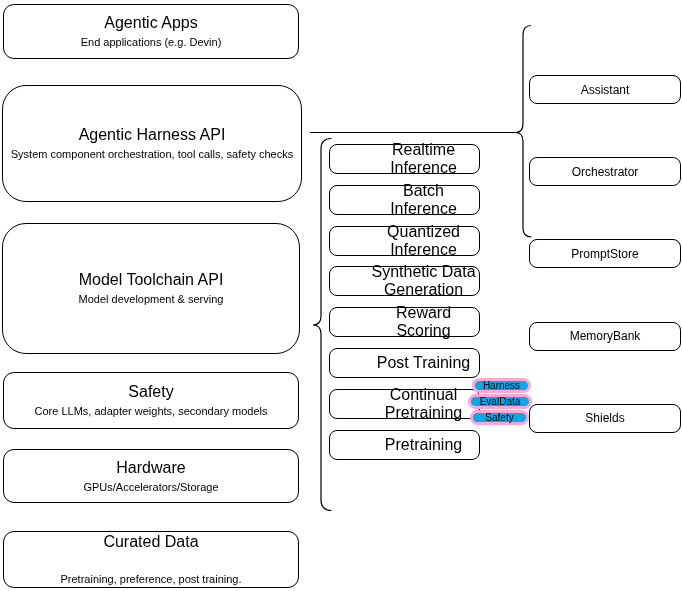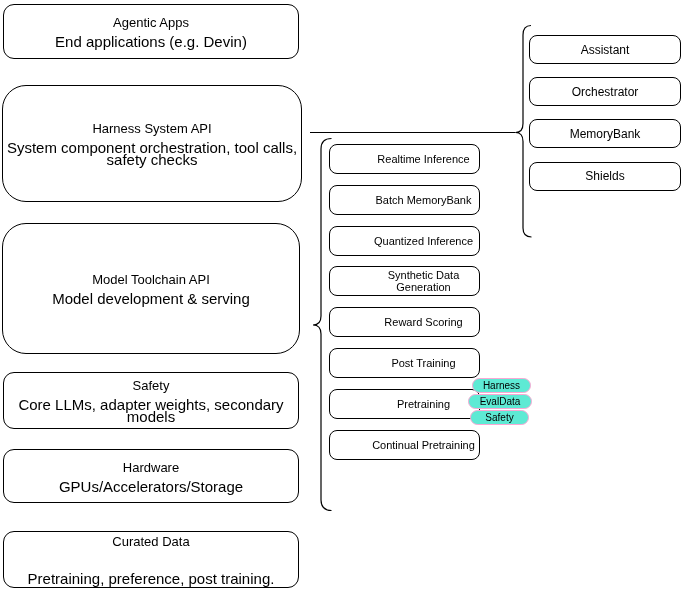--- a/index.html
+++ b/index.html
@@ -15,45 +15,45 @@
     border:1px solid #000;border-radius:11px;background:#fff;
     display:flex;flex-direction:column;align-items:center;justify-content:center;
     gap:6px;text-align:center;
   }
   .b1{top:4px;height:55px;}
   .b2{top:85px;height:117px;border-radius:24px;left:2px;width:300px;}
   .b3{top:223px;height:131px;border-radius:24px;left:2px;width:298px;}
   .b4{top:372px;height:57px;}
   .b5{top:449px;height:54px;}
   .b6{top:531px;height:57px;gap:24px;}
-  .ltitle{font-size:13px;line-height:15px;text-align:right;}
-  .lsub{font-size:15px;line-height:12px;}
+  .ltitle{font-size:16px;line-height:15px;text-align:right;}
+  .lsub{font-size:11px;line-height:12px;}
 
   
   .mid-col{position:absolute;left:329px;top:144px;display:flex;flex-direction:column;gap:10.8px;}
   .mbox{
     width:151px;height:30px;box-sizing:border-box;
     border:1px solid #000;border-radius:8px;background:#fff;
     display:flex;align-items:center;justify-content:center;
-    font-size:11px;text-align:center;padding-left:38px;
+    font-size:16px;text-align:center;padding-left:38px;
   }
 
   
   .right-col{position:absolute;left:529px;top:35px;display:flex;flex-direction:column;gap:13.2px;}
   .rbox{
     width:152px;height:29px;box-sizing:border-box;
     border:1px solid #000;border-radius:8px;background:#fff;
     display:flex;align-items:center;justify-content:center;
-    font-size:12px;text-align:center;
+    font-size:12px;text-align:center;margin-top:40px;
   }
 
   
   .tag{
     position:absolute;height:15px;box-sizing:border-box;
-    border:1px solid #f9a8d4;border-radius:8px;background:#5eead4;
+    border:3px solid #f9a8d4;border-radius:8px;background:#0ea5e9;
     display:flex;align-items:center;justify-content:center;
     font-size:10px;line-height:13px;
   }
   .t1{left:472px;top:378px;width:59px;}
   .t2{left:468px;top:394px;width:64px;}
   .t3{left:470px;top:410px;width:59px;}
 </style>
 </head>
 <body>
 
@@ -66,21 +66,21 @@
     <path d="M 331.5 138.5 Q 321 138.5 321 149 L 321 316 Q 321 325 313 325 Q 321 325 321 334 L 321 500 Q 321 510.5 331.5 510.5" fill="none" stroke="#000" stroke-width="1.2"></path>
 
     <path d="M 531 25.5 Q 523 25.5 523 35 L 523 123.5 Q 523 132.5 515.5 132.5 Q 523 132.5 523 141.5 L 523 228 Q 523 237 531.5 237" fill="none" stroke="#000" stroke-width="1.2"></path>
   </svg>
 
   <div class="lbox b1">
     <div class="ltitle">Agentic Apps</div>
     <div class="lsub">End applications (e.g. Devin)</div>
   </div>
   <div class="lbox b2">
-    <div class="ltitle">Harness System API</div>
+    <div class="ltitle">Agentic Harness API</div>
     <div class="lsub">System component orchestration, tool calls, safety checks</div>
   </div>
   <div class="lbox b3">
     <div class="ltitle">Model Toolchain API</div>
     <div class="lsub">Model development &amp; serving</div>
   </div>
   <div class="lbox b4">
     <div class="ltitle">Safety</div>
     <div class="lsub">Core LLMs, adapter weights, secondary models</div>
   </div>
@@ -88,33 +88,34 @@
     <div class="ltitle">Hardware</div>
     <div class="lsub">GPUs/Accelerators/Storage</div>
   </div>
   <div class="lbox b6">
     <div class="ltitle">Curated Data</div>
     <div class="lsub">Pretraining, preference, post training.</div>
   </div>
 
   <div class="mid-col">
     <div class="mbox">Realtime Inference</div>
-    <div class="mbox">Batch MemoryBank</div>
+    <div class="mbox">Batch Inference</div>
     <div class="mbox">Quantized Inference</div>
     <div class="mbox">Synthetic Data Generation</div>
     <div class="mbox">Reward Scoring</div>
     <div class="mbox">Post Training</div>
+    <div class="mbox">Continual Pretraining</div>
     <div class="mbox">Pretraining</div>
-    <div class="mbox">Continual Pretraining</div>
   </div>
 
   <div class="tag t1">Harness</div>
   <div class="tag t2">EvalData</div>
   <div class="tag t3">Safety</div>
 
   <div class="right-col">
     <div class="rbox">Assistant</div>
     <div class="rbox">Orchestrator</div>
+    <div class="rbox">PromptStore</div>
     <div class="rbox">MemoryBank</div>
     <div class="rbox">Shields</div>
   </div>
 
 </div>
 
 </body></html>

